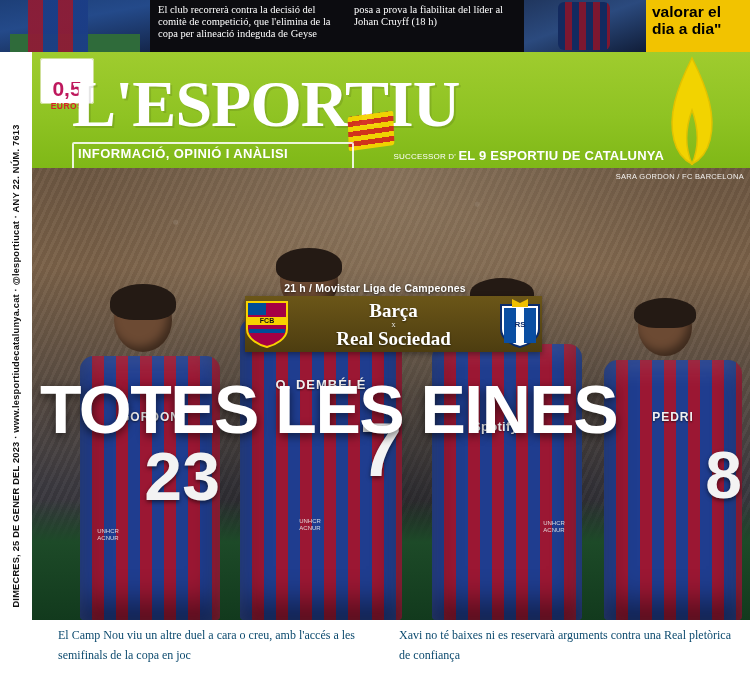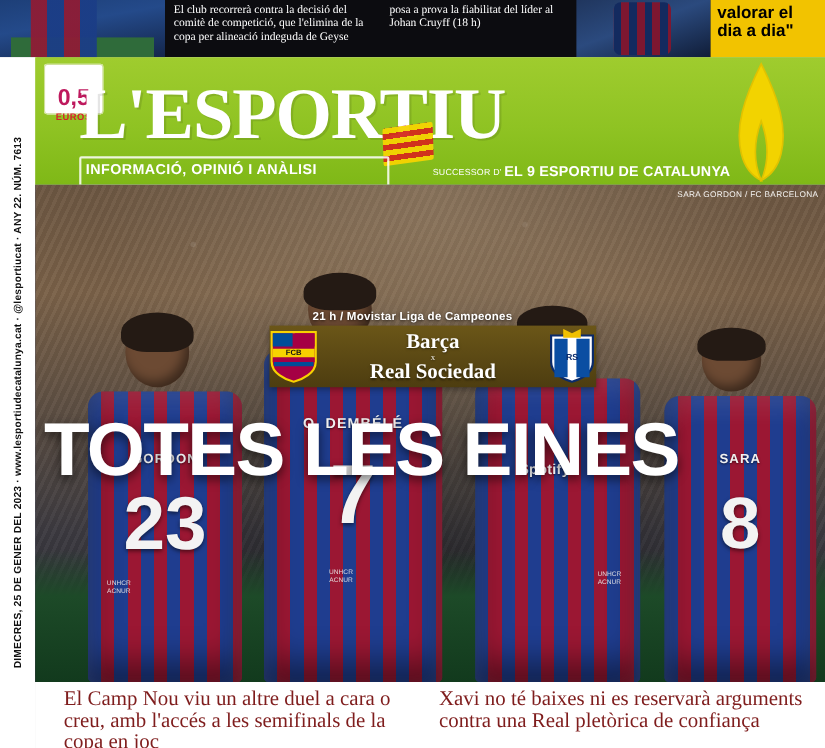--- a/index.html
+++ b/index.html
@@ -279,21 +279,21 @@
     text-align: center;
     color: #f1f1f1;
     font-family: "Liberation Sans", sans-serif;
     font-weight: bold;
     letter-spacing: 1px;
     text-shadow: 0 1px 2px rgba(0,0,0,.6);
   }
   .numb {
     position: absolute;
     width: 100%;
-    text-align: center;
+    text-align: right;
     color: #f3f3f3;
     font-family: "Liberation Sans", sans-serif;
     font-weight: bold;
     line-height: 1;
     text-shadow: 0 2px 4px rgba(0,0,0,.55);
   }
   .sponsor {
     position: absolute;
     color: #fff;
     font-family: "Liberation Sans", sans-serif;
@@ -392,23 +392,23 @@
     position: absolute;
     left: 32px; top: 620px;
     width: 718px; height: 60px;
     background: #ffffff;
     display: flex;
   }
   .col {
     width: 50%;
     padding: 6px 14px 0 26px;
     box-sizing: border-box;
-    color: #7f1d1d;
+    color: #0c4a6e;
     font-family: "Liberation Serif", serif;
-    font-size: 19px;
+    font-size: 12px;
     line-height: 19.5px;
   }
   .col.right { padding-left: 8px; }
 </style>
 </head>
 <body>
 
 <div class="page">
 
   <div class="teaser-strip">
@@ -481,21 +481,21 @@
       <div class="hair" style="left:38px; bottom:312px; width:64px; height:30px;"></div>
       <div class="kit" style="height:276px;"></div>
       <div class="sponsor" style="left:40px; bottom:186px;">Spotify</div>
       <div class="unhcr" style="left:100px; bottom:86px; width:44px;">UNHCR ACNUR</div>
     </div>
 
     <div class="player" style="left:572px; width:138px; height:322px;">
       <div class="head" style="left:34px; bottom:264px; width:54px; height:58px;"></div>
       <div class="hair" style="left:30px; bottom:292px; width:62px; height:30px;"></div>
       <div class="kit" style="height:260px;"></div>
-      <div class="name-num" style="bottom:196px; font-size:12px;">SARA</div>
+      <div class="name-num" style="bottom:196px; font-size:12px;">PEDRI</div>
       <div class="numb" style="bottom:112px; font-size:66px;">8</div>
     </div>
 
     <div class="photo-credit">SARA GORDON / FC BARCELONA</div>
   </div>
 
   <div class="match-kicker">21 h / Movistar Liga de Campeones</div>
 
   <div class="match-bar">
     <svg class="crest" viewBox="0 0 44 50">

